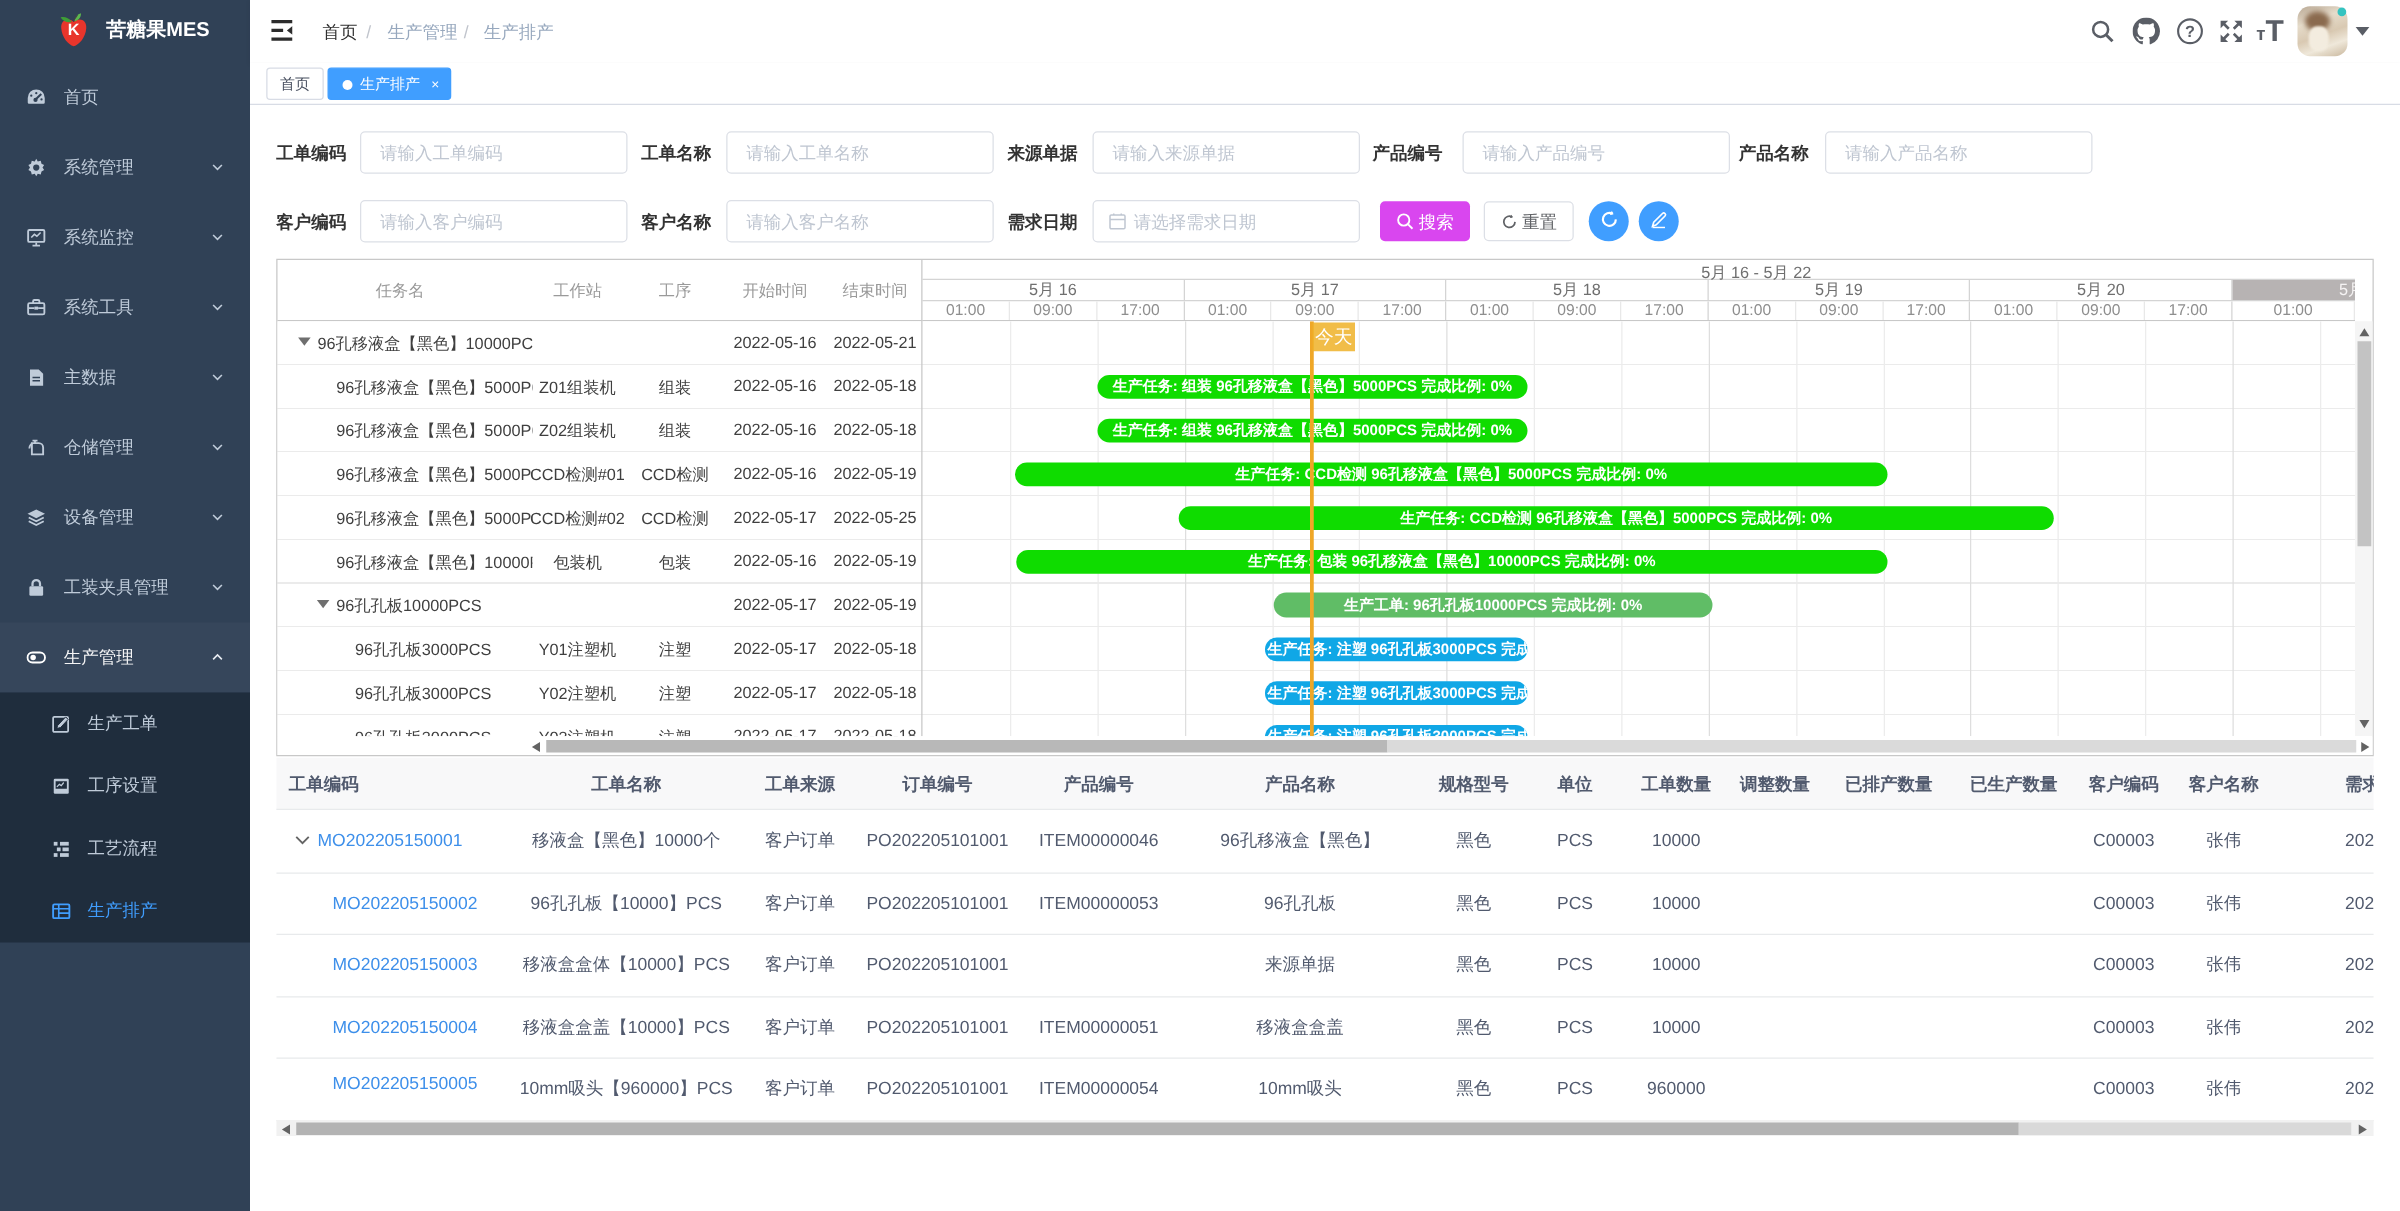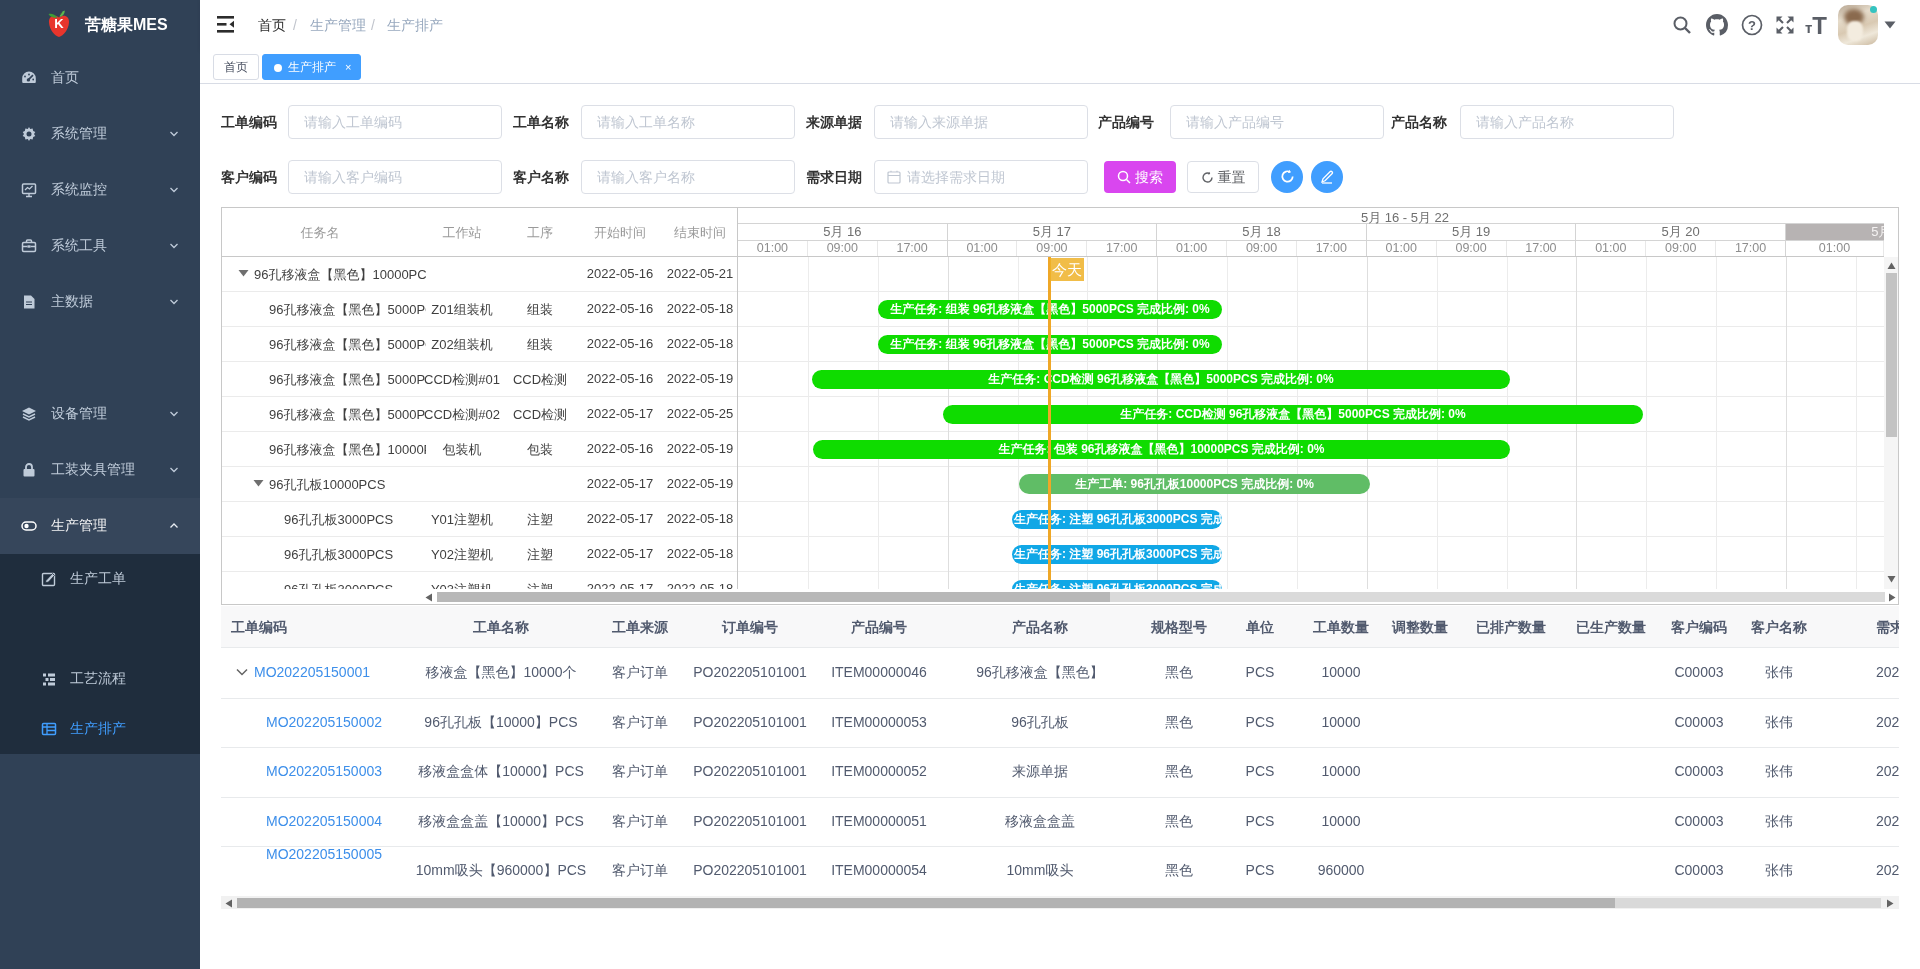--- a/index.html
+++ b/index.html
@@ -99,20 +99,31 @@
         <svg class="ic" width="16" height="16" viewBox="0 0 16 16">
           <path fill="#bfcbd9" d="M3 1.5 h7 l3.5 3.5 v9.5 h-10.5 z"></path>
           <path d="M10 1.5 v3.5 h3.5" fill="#304156" opacity="0"></path>
           <path d="M5 8 h6 M5 10.5 h6" stroke="#304156" stroke-width="1.2"></path>
         </svg>
         <span class="tx">主数据</span>
         <svg class="ch" width="12" height="12" viewBox="0 0 12 12">
           <path d="M2.5 4 L6 7.5 L9.5 4" stroke="#bfcbd9" stroke-width="1.3" fill="none"></path>
         </svg>
       </div>
+<div class="mi" style="top:330px;color:#bfcbd9;">
+        <svg class="ic" width="16" height="16" viewBox="0 0 16 16">
+          <path d="M5 2.5 h4 M7 2.5 v2" stroke="#bfcbd9" stroke-width="1.4"></path>
+          <path fill="none" stroke="#bfcbd9" stroke-width="1.5" d="M4.5 4.5 h5.5 a3.5 3.5 0 0 1 3.5 3.5 v5.5 h-9 z"></path>
+          <path d="M4.8 4.8 a4.5 4.5 0 0 0-2.3 4" stroke="#bfcbd9" stroke-width="1.4" fill="none"></path>
+        </svg>
+        <span class="tx">仓储管理</span>
+        <svg class="ch" width="12" height="12" viewBox="0 0 12 12">
+          <path d="M2.5 4 L6 7.5 L9.5 4" stroke="#bfcbd9" stroke-width="1.3" fill="none"></path>
+        </svg>
+      </div>
 <div class="mi" style="top:386px;color:#bfcbd9;">
         <svg class="ic" width="16" height="16" viewBox="0 0 16 16">
           <path fill="#bfcbd9" d="M8 1.5 L15 5 8 8.5 1 5z"></path>
           <path d="M2 8 L8 11 L14 8" stroke="#bfcbd9" stroke-width="1.5" fill="none"></path>
           <path d="M2 11 L8 14 L14 11" stroke="#bfcbd9" stroke-width="1.5" fill="none"></path>
         </svg>
         <span class="tx">设备管理</span>
         <svg class="ch" width="12" height="12" viewBox="0 0 12 12">
           <path d="M2.5 4 L6 7.5 L9.5 4" stroke="#bfcbd9" stroke-width="1.3" fill="none"></path>
         </svg>
@@ -137,20 +148,28 @@
           <path d="M2.5 7.5 L6 4 L9.5 7.5" stroke="#e8ecf2" stroke-width="1.3" fill="none"></path>
         </svg>
       </div>
 <div id="sub">
 <div class="si" style="top:0px;color:#bfcbd9">
           <svg class="" width="16" height="16" viewBox="0 0 16 16">
             <rect x="1.5" y="2.5" width="12" height="12" rx="1" fill="none" stroke="#bfcbd9" stroke-width="1.4"></rect>
             <path d="M5 9.5 L11.5 2.5 L13.5 4.5 L7.5 11 L4.5 11.8 z" fill="#bfcbd9" stroke="#1f2d3d" stroke-width="0.8"></path>
           </svg>
           <span class="tx">生产工单</span>
+        </div>
+<div class="si" style="top:50px;color:#bfcbd9">
+          <svg class="" width="16" height="16" viewBox="0 0 16 16">
+            <rect x="2" y="2" width="12" height="12" rx="1" fill="#bfcbd9"></rect>
+            <rect x="3.5" y="4" width="9" height="6" fill="#1f2d3d"></rect>
+            <path d="M4.5 8.5 l2-2 1.5 1 2-2.5" stroke="#bfcbd9" stroke-width="1" fill="none"></path>
+          </svg>
+          <span class="tx">工序设置</span>
         </div>
 <div class="si" style="top:100px;color:#bfcbd9">
           <svg class="" width="16" height="16" viewBox="0 0 16 16">
             <rect x="2" y="2.5" width="3" height="3" fill="#bfcbd9"></rect>
             <rect x="7" y="2.5" width="7" height="3" fill="#bfcbd9"></rect>
             <rect x="4.5" y="7" width="3" height="3" fill="#bfcbd9"></rect>
             <rect x="9" y="7" width="5" height="3" fill="#bfcbd9"></rect>
             <rect x="2" y="11.5" width="3" height="3" fill="#bfcbd9"></rect>
             <rect x="7" y="11.5" width="7" height="3" fill="#bfcbd9"></rect>
           </svg>
@@ -425,21 +444,20 @@
 <div class="cell" style="left:949px;top:91.5px;width:180px">PCS</div>
 <div class="cell" style="left:1030px;top:91.5px;width:180px">10000</div>
 <div class="cell" style="left:1388px;top:91.5px;width:180px">C00003</div>
 <div class="cell" style="left:1468px;top:91.5px;width:180px">张伟</div>
 <div class="cell" style="left:1655px;top:91.5px;text-align:left">2022-05-21</div>
 <div class="rline" style="top:141.0px"></div>
 <div class="cell" style="left:45px;top:141.0px;text-align:left"><a>MO202205150003</a></div>
 <div class="cell" style="left:190px;top:141.0px;width:180px">移液盒盒体【10000】PCS</div>
 <div class="cell" style="left:329px;top:141.0px;width:180px">客户订单</div>
 <div class="cell" style="left:439px;top:141.0px;width:180px">PO202205101001</div>
-<div class="cell" style="left:568px;top:141.0px;width:180px">ITEM00000052</div>
 <div class="cell" style="left:729px;top:141.0px;width:180px">来源单据</div>
 <div class="cell" style="left:868px;top:141.0px;width:180px">黑色</div>
 <div class="cell" style="left:949px;top:141.0px;width:180px">PCS</div>
 <div class="cell" style="left:1030px;top:141.0px;width:180px">10000</div>
 <div class="cell" style="left:1388px;top:141.0px;width:180px">C00003</div>
 <div class="cell" style="left:1468px;top:141.0px;width:180px">张伟</div>
 <div class="cell" style="left:1655px;top:141.0px;text-align:left">2022-05-21</div>
 <div class="rline" style="top:190.5px"></div>
 <div class="cell" style="left:45px;top:190.5px;text-align:left"><a>MO202205150004</a></div>
 <div class="cell" style="left:190px;top:190.5px;width:180px">移液盒盒盖【10000】PCS</div>
@@ -447,21 +465,21 @@
 <div class="cell" style="left:439px;top:190.5px;width:180px">PO202205101001</div>
 <div class="cell" style="left:568px;top:190.5px;width:180px">ITEM00000051</div>
 <div class="cell" style="left:729px;top:190.5px;width:180px">移液盒盒盖</div>
 <div class="cell" style="left:868px;top:190.5px;width:180px">黑色</div>
 <div class="cell" style="left:949px;top:190.5px;width:180px">PCS</div>
 <div class="cell" style="left:1030px;top:190.5px;width:180px">10000</div>
 <div class="cell" style="left:1388px;top:190.5px;width:180px">C00003</div>
 <div class="cell" style="left:1468px;top:190.5px;width:180px">张伟</div>
 <div class="cell" style="left:1655px;top:190.5px;text-align:left">2022-05-21</div>
 <div class="rline" style="top:240.0px"></div>
-<div class="cell" style="left:45px;top:224px;text-align:right"><a>MO202205150005</a></div>
+<div class="cell" style="left:45px;top:236px;text-align:right"><a>MO202205150005</a></div>
 <div class="cell" style="left:190px;top:240.0px;width:180px">10mm吸头【960000】PCS</div>
 <div class="cell" style="left:329px;top:240.0px;width:180px">客户订单</div>
 <div class="cell" style="left:439px;top:240.0px;width:180px">PO202205101001</div>
 <div class="cell" style="left:568px;top:240.0px;width:180px">ITEM00000054</div>
 <div class="cell" style="left:729px;top:240.0px;width:180px">10mm吸头</div>
 <div class="cell" style="left:868px;top:240.0px;width:180px">黑色</div>
 <div class="cell" style="left:949px;top:240.0px;width:180px">PCS</div>
 <div class="cell" style="left:1030px;top:240.0px;width:180px">960000</div>
 <div class="cell" style="left:1388px;top:240.0px;width:180px">C00003</div>
 <div class="cell" style="left:1468px;top:240.0px;width:180px">张伟</div>

